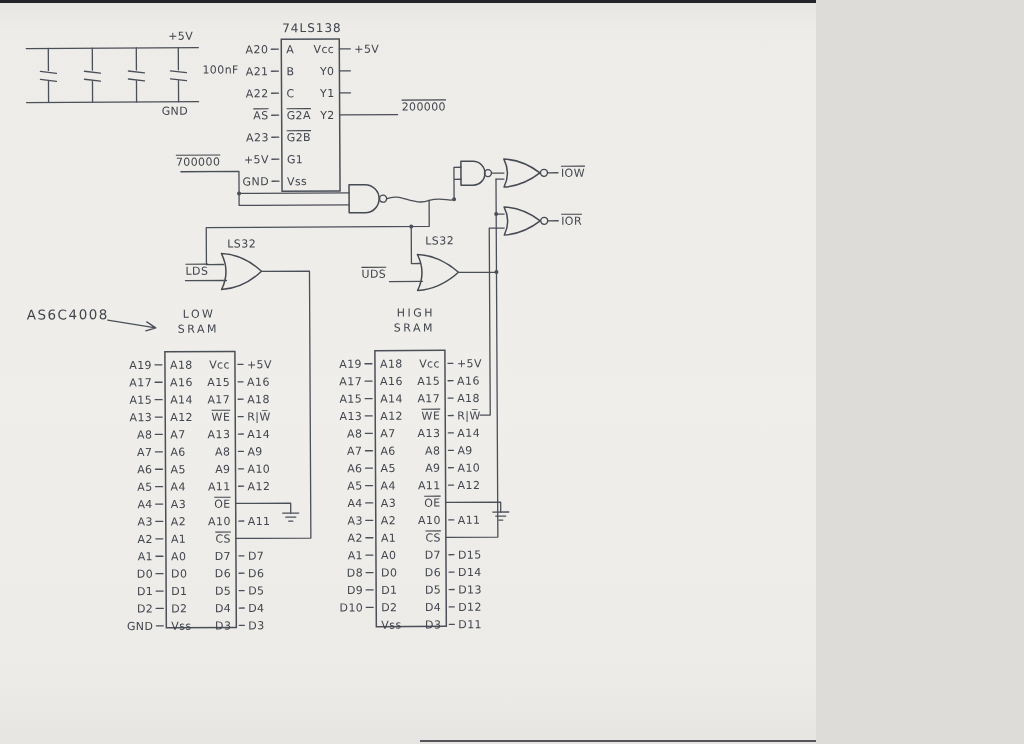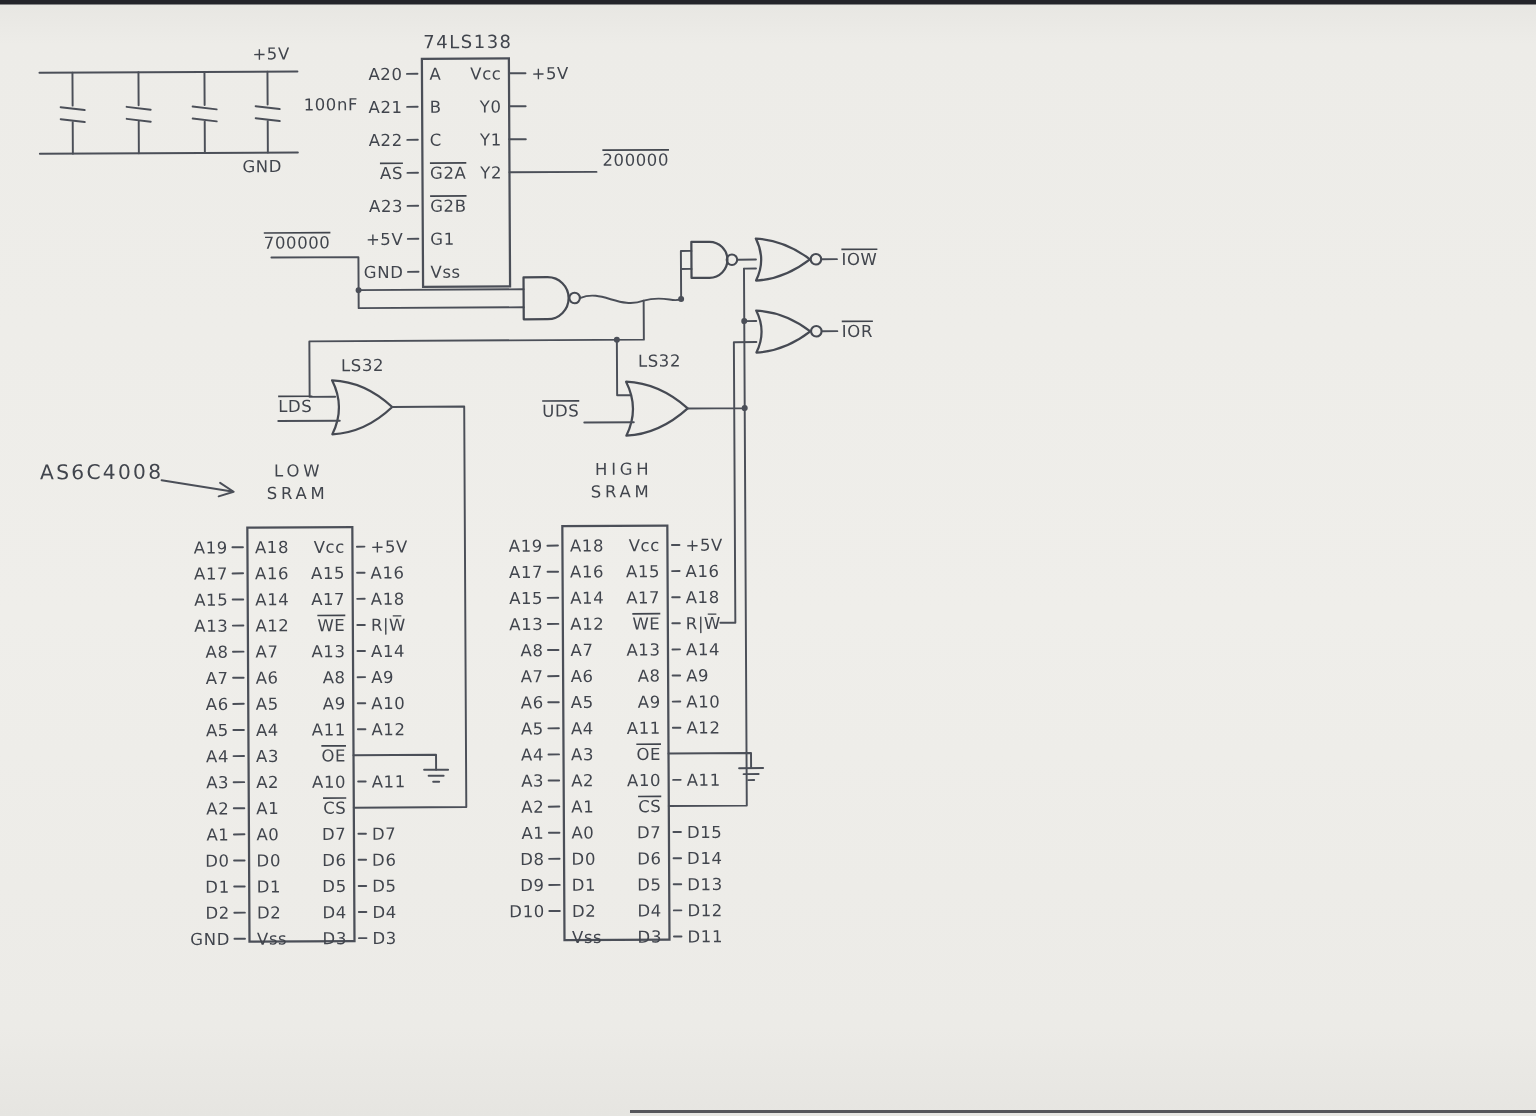--- a/index.html
+++ b/index.html
@@ -1,18 +1,18 @@
 <!DOCTYPE html>
 <html><head>
 <meta charset="utf-8">
 <style>
   html,body{margin:0;padding:0;}
   body{background:#dddcd8;}
   #stage{
-    position:relative;width:1024px;height:744px;overflow:hidden;
+    position:relative;width:816px;height:744px;overflow:hidden;
     background:linear-gradient(180deg,#e7e6e2 0%,#edece8 4%,#efeeea 55%,#ecebe7 92%,#e6e5e1 100%);
     font-family:"DejaVu Sans",sans-serif;
   }
   svg{position:absolute;left:0;top:0;}
   .wire{stroke:#4b4f58;stroke-width:1.3;fill:none;stroke-linecap:round;stroke-linejoin:round;}
   .gate{stroke:#464a53;stroke-width:1.5;fill:none;stroke-linecap:round;stroke-linejoin:round;}
   .chip{fill:none;stroke:#4b4f58;stroke-width:1.5;}
   .dot{fill:#4b4f58;stroke:none;}
   .bub{fill:none;stroke:#464a53;stroke-width:1.4;}
   .lbl{font-family:"DejaVu Sans",sans-serif;font-size:11px;fill:#41454d;letter-spacing:.4px;}

